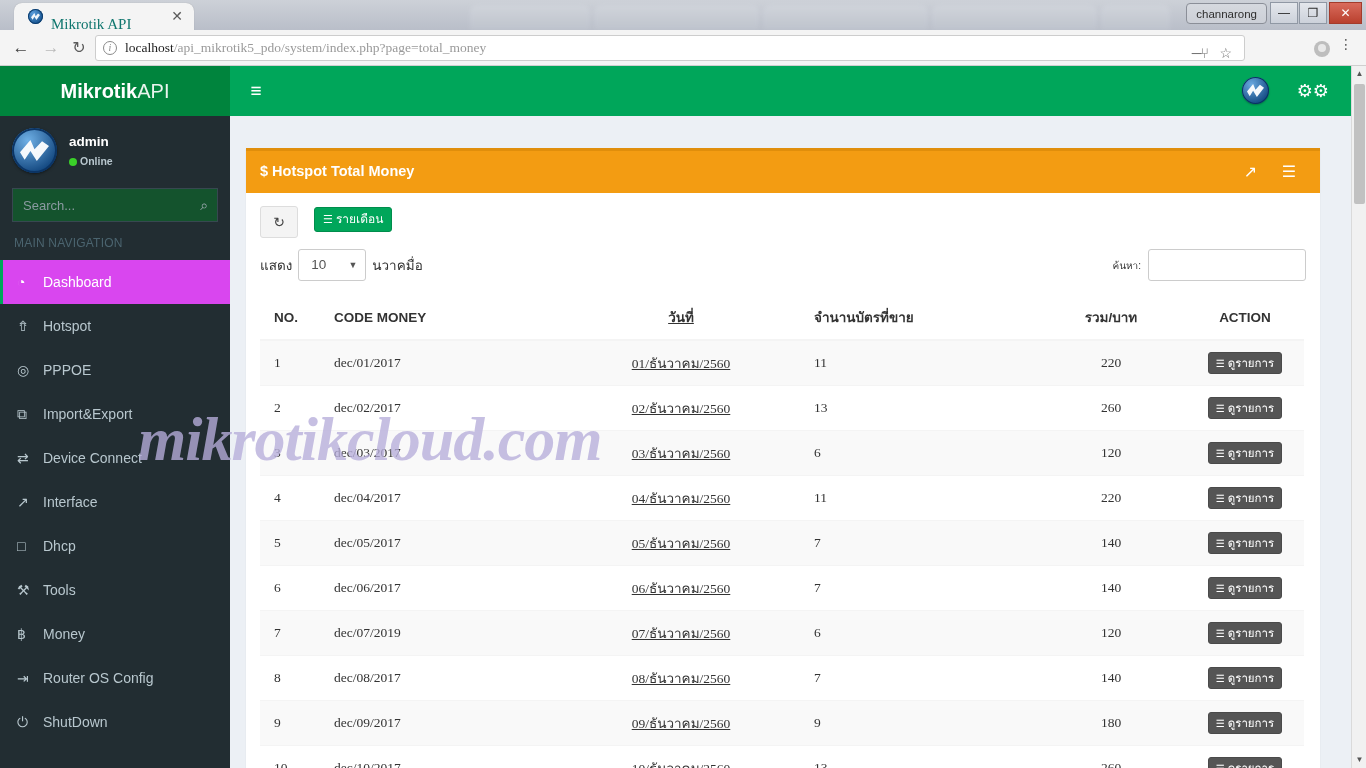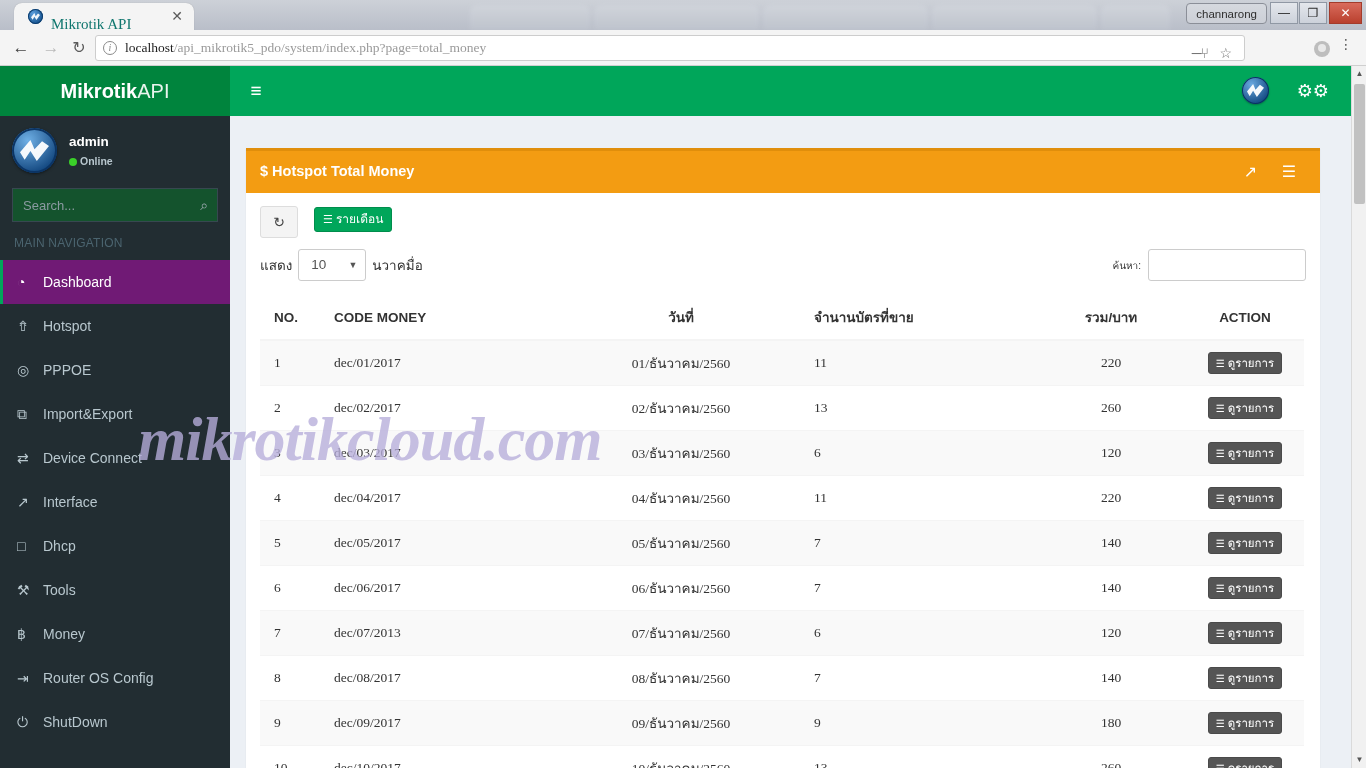--- a/index.html
+++ b/index.html
@@ -216,21 +216,21 @@
     padding: 14px 0 10px 14px;
     color: #4b646f; font-size: 12px; letter-spacing: .2px;
   }
   .nav-item {
     position: relative; height: 44px; line-height: 44px;
     padding-left: 14px; color: #b8c7ce; font-size: 14px;
     border-left: 3px solid transparent;
     white-space: nowrap;
   }
   .nav-item.active {
-    background: #701a75; color: #fff; border-left-color: #00a65a;
+    background: #d946ef; color: #fff; border-left-color: #00a65a;
   }
   .nav-ico {
     display: inline-block; width: 26px;
     font-size: 14px; color: inherit; text-align: left;
   }
 
   
   .content {
     position: absolute; top: 50px; left: 230px;
     width: 1121px; height: 652px; background: #ecf0f5;
@@ -314,21 +314,21 @@
     white-space: nowrap;
   }
   table.dt td {
     font-size: 13.5px; color: #333;
     padding: 11px 8px; border-top: 1px solid #f4f4f4;
     white-space: nowrap;
   }
   table.dt tbody tr:nth-child(odd) { background: #f9f9f9; }
   .c-no     { width: 66px;  text-align: left; padding-left: 14px !important; }
   .c-code   { width: 230px; text-align: left; }
-  .c-date   { width: 250px; text-align: center; }
+  .c-date   { width: 250px; text-align: center; text-decoration: underline; }
   .c-qty    { width: 230px; text-align: left; }
   .c-sum    { width: 150px; text-align: center; }
   .c-act    { width: 118px; text-align: center; }
 
   .btn-view {
     display: inline-block; height: 22px; padding: 0 7px;
     background: #555; border: 1px solid #4a4a4a; border-radius: 3px;
     color: #fff; font-size: 11.5px; line-height: 20px; white-space: nowrap;
     font-family: "Liberation Sans", sans-serif;
   }
@@ -562,21 +562,21 @@
               <td class="c-code">dec/06/2017</td>
               <td class="c-date">06/ธันวาคม/2560</td>
               <td class="c-qty">7</td>
               <td class="c-sum">140</td>
               <td class="c-act">
                 <span class="btn-view"><span class="bico">☰</span><span>ดูรายการ</span></span>
               </td>
             </tr>
             <tr>
               <td class="c-no">7</td>
-              <td class="c-code">dec/07/2013</td>
+              <td class="c-code">dec/07/2019</td>
               <td class="c-date">07/ธันวาคม/2560</td>
               <td class="c-qty">6</td>
               <td class="c-sum">120</td>
               <td class="c-act">
                 <span class="btn-view"><span class="bico">☰</span><span>ดูรายการ</span></span>
               </td>
             </tr>
             <tr>
               <td class="c-no">8</td>
               <td class="c-code">dec/08/2017</td>

